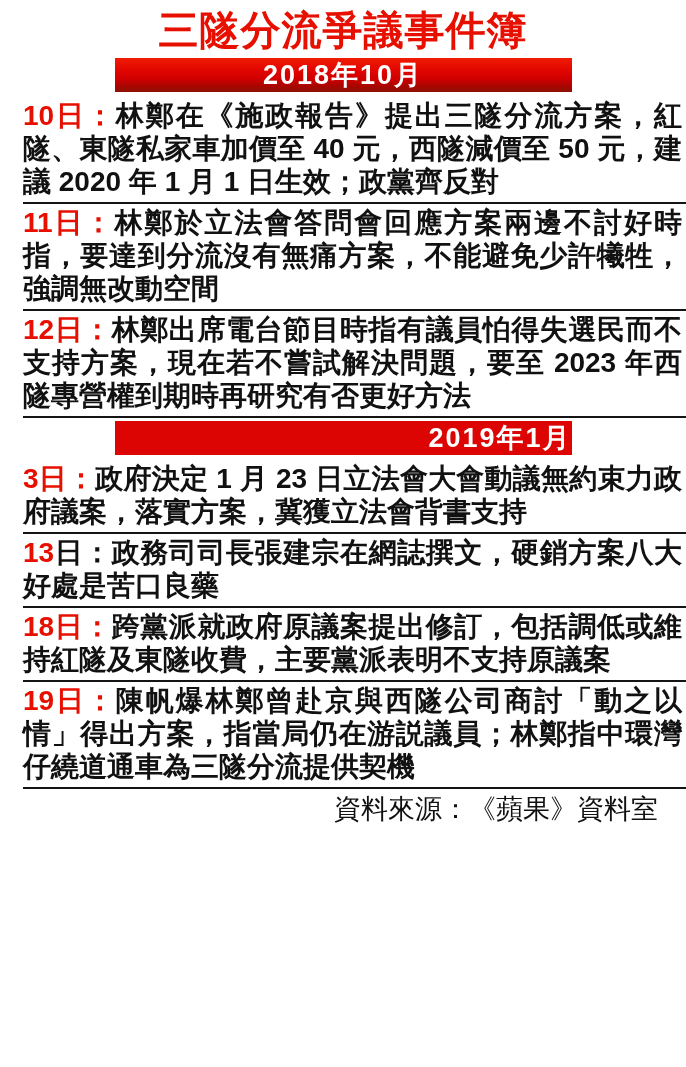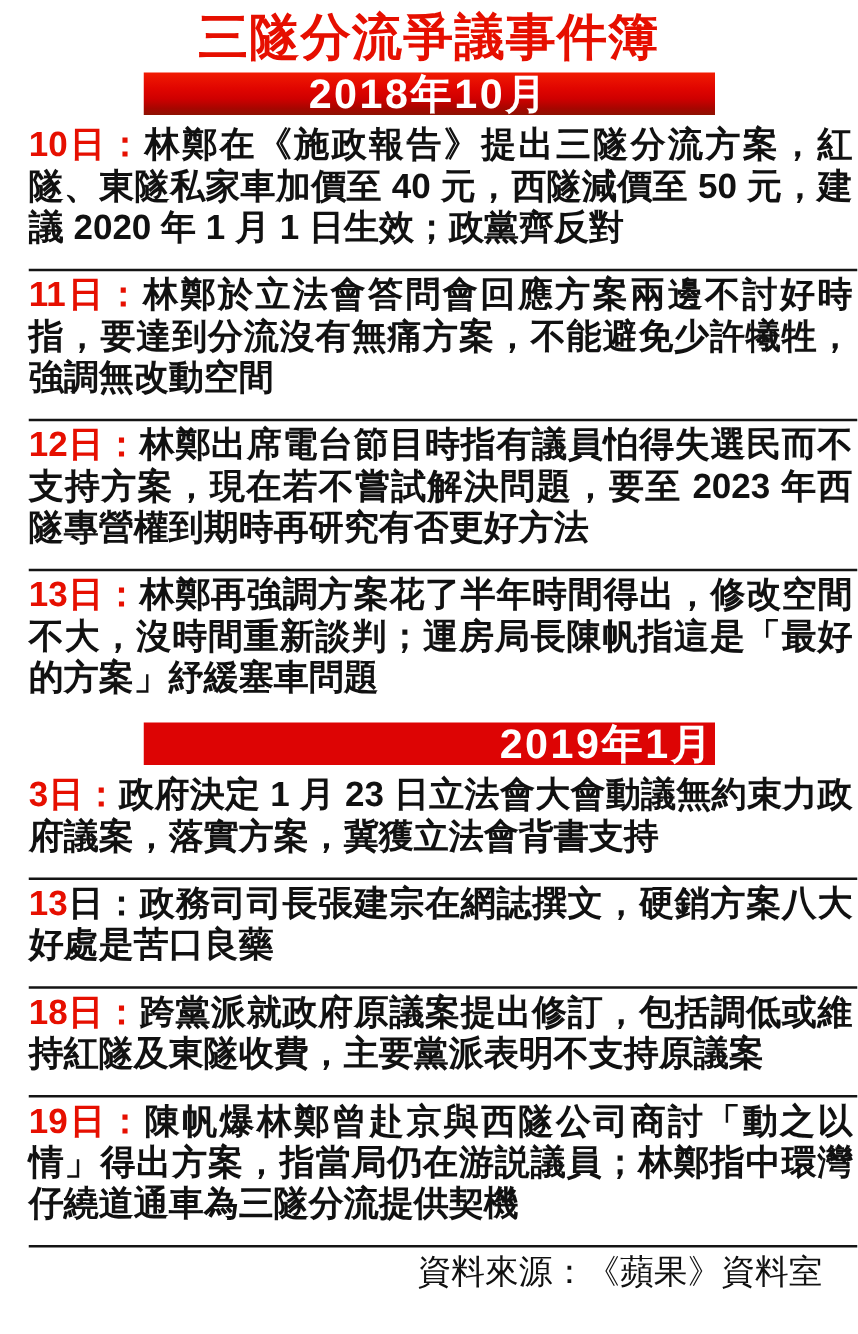--- a/index.html
+++ b/index.html
@@ -19,31 +19,31 @@
     text-align: center;
     letter-spacing: 1px;
   }
   .banner {
     width: 457px;
     height: 34px;
     line-height: 34px;
     margin: 0 auto 5px auto;
     text-align: center;
     color: #ffffff;
-    font-size: 33px;
+    font-size: 27px;
     font-weight: bold;
     letter-spacing: 2px;
   }
   .banner.gradient {
     background: linear-gradient(180deg, #f11b02 0%, #e00500 38%, #cf0000 62%, #a50600 85%, #8e1202 100%);
   }
   .banner.solid { background: #dd0404; margin-top: 3px; text-align: right; }
   .entry {
     margin-left: 23px;
-    padding: 2px 4px 17px 0;
+    padding: 2px 4px 4px 0;
     font-size: 28px;
     line-height: 33px;
     font-weight: bold;
     color: #111111;
     text-align: justify;
     border-bottom: 2px solid #141414;
   }
   .entry.no-divider { border-bottom: none; }
   .entry .day-red { color: #e60f00; }
   .entry .day-black { color: #111111; }
@@ -59,21 +59,20 @@
 </head>
 <body>
 
 <div class="page">
   <h1 class="title">三隧分流爭議事件簿</h1>
   <div id="timeline">
       <div class="banner gradient">2018年10月</div>
       <div class="entry"><span class="day-red">10日：</span><span>林鄭在《施政報告》提出三隧分流方案，紅隧、東隧私家車加價至 40 元，西隧減價至 50 元，建議 2020 年 1 月 1 日生效；政黨齊反對</span></div>
       <div class="entry"><span class="day-red">11日：</span><span>林鄭於立法會答問會回應方案兩邊不討好時指，要達到分流沒有無痛方案，不能避免少許犧牲，強調無改動空間</span></div>
       <div class="entry"><span class="day-red">12日：</span><span>林鄭出席電台節目時指有議員怕得失選民而不支持方案，現在若不嘗試解決問題，要至 2023 年西隧專營權到期時再研究有否更好方法</span></div>
-      <div class="entry no-divider"><span class="day-red">13日：</span><span>林鄭再強調方案花了半年時間得出，修改空間不大，沒時間重新談判；運房局長陳帆指這是「最好的方案」紓緩塞車問題</span></div>
       <div class="banner solid">2019年1月</div>
       <div class="entry"><span class="day-red">3日：</span><span>政府決定 1 月 23 日立法會大會動議無約束力政府議案，落實方案，冀獲立法會背書支持</span></div>
       <div class="entry"><span class="day-red">13</span><span class="day-black">日：</span><span>政務司司長張建宗在網誌撰文，硬銷方案八大好處是苦口良藥</span></div>
       <div class="entry"><span class="day-red">18日：</span><span>跨黨派就政府原議案提出修訂，包括調低或維持紅隧及東隧收費，主要黨派表明不支持原議案</span></div>
       <div class="entry"><span class="day-red">19日：</span><span>陳帆爆林鄭曾赴京與西隧公司商討「動之以情」得出方案，指當局仍在游説議員；林鄭指中環灣仔繞道通車為三隧分流提供契機</span></div>
     </div>
   <div class="source">資料來源：《蘋果》資料室</div>
 </div>
 
 </body></html>

